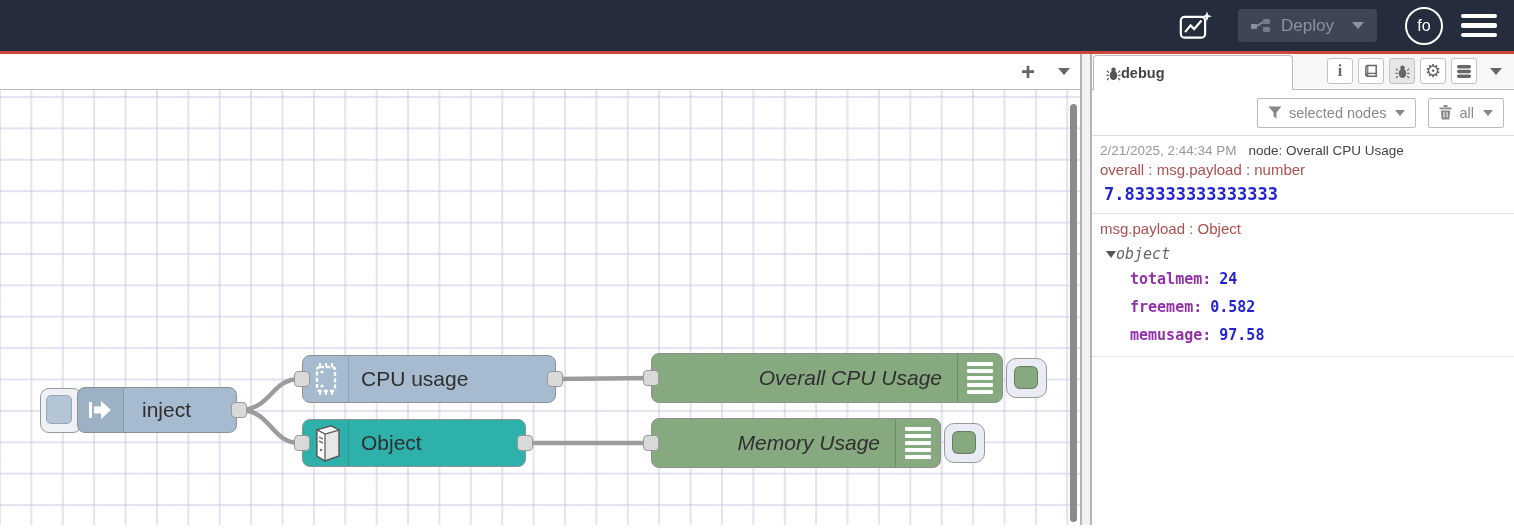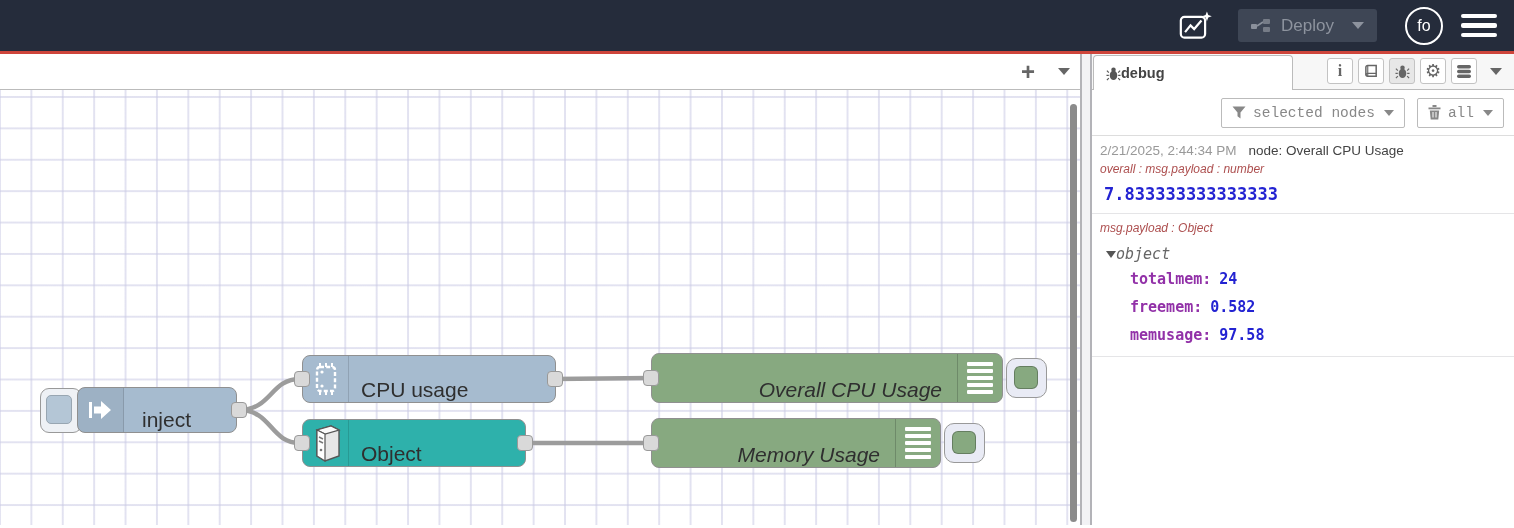--- a/index.html
+++ b/index.html
@@ -37,21 +37,21 @@
   .ws-menu .chev { border-left-width:6px; border-right-width:6px; border-top-width:7px; }
 
   
   .canvas { position:relative; width:1080px; height:435px; overflow:hidden; background:#fff;
     background-image:
       linear-gradient(to right, rgba(203,203,229,0.55) 1.6px, transparent 1.6px),
       linear-gradient(to bottom, rgba(203,203,229,0.55) 1.6px, transparent 1.6px);
     background-size:31.4px 31.4px; background-position:-1px 6px; }
   .wires { position:absolute; left:0; top:0; }
   .node { position:absolute; height:48px; border:1.5px solid #909090; border-radius:8px;
-          display:flex; align-items:flex-end; font-size:21px; color:#2f2f2f; white-space:nowrap; cursor:pointer; }
+          display:flex; align-items:center; font-size:21px; color:#2f2f2f; white-space:nowrap; cursor:pointer; }
   .node-blue { background:#a6bbcf; }
   .node-teal { background:#2eb1ab; }
   .node-green { background:#87a980; }
   .icon-left { position:absolute; left:0; top:0; bottom:0; width:46px; border-right:1px solid rgba(0,0,0,0.13);
                display:flex; align-items:center; justify-content:center; }
   .icon-left.shaded { background:rgba(0,0,0,0.05); border-radius:6px 0 0 6px; }
   .icon-right { position:absolute; right:0; top:0; bottom:0; width:45px; border-left:1px solid rgba(0,0,0,0.18);
                 display:flex; flex-direction:column; align-items:center; justify-content:center; gap:3.5px; }
   .icon-right i { display:block; width:26px; height:3.6px; background:#fff; border-radius:1px; }
   .lbl-left { padding-left:58px; }
@@ -76,29 +76,29 @@
   .sb-iconrow { margin-left:auto; display:flex; align-items:center; gap:5px; padding:0 12px 5px 0; }
   .sb-icobtn { width:26px; height:26px; background:#fff; border:1px solid #c3c3c3; border-radius:3px;
                display:flex; align-items:center; justify-content:center; color:#666; cursor:pointer; }
   .sb-icobtn.active { background:#e7e7e7; }
   .sb-icobtn .glyph-i { font-family:"Liberation Serif", serif; font-weight:700; font-size:16px; line-height:1; }
   .sb-icobtn .glyph-gear { font-size:18px; line-height:1; }
   .sb-chev { margin-left:8px; color:#666; cursor:pointer; }
   .sb-toolbar { height:46px; border-bottom:1px solid #ddd; display:flex; align-items:center;
                 justify-content:flex-end; gap:12px; padding-right:10px; background:#fff; }
   .tb-btn { height:30px; border:1px solid #bbb; border-radius:2px; background:#fff; color:#888;
-            font-size:14.5px; display:flex; align-items:center; gap:7px; padding:0 10px; cursor:pointer;font-family:Liberation Mono, monospace; }
+            font-size:14.5px; display:flex; align-items:center; gap:7px; padding:0 10px; cursor:pointer; }
   .tb-btn .chev { border-left-width:5px; border-right-width:5px; border-top-width:6px; margin-left:2px; }
 
   .messages { overflow:hidden; }
   .msg { padding:5px 8px 7px 8px; border-bottom:1px solid #e5e5e7; cursor:pointer; }
   .msg-meta { font-size:13.5px; line-height:19px; }
   .msg-ts { color:#999; }
   .msg-src { color:#444; margin-left:8px; }
-  .msg-prop { font-size:12px; line-height:19px; color:#ad4f4f;font-style:italic; }
+  .msg-prop { font-size:15px; line-height:19px; color:#ad4f4f; }
   .msg-val { font-family:"DejaVu Sans Mono", monospace; font-size:17px; font-weight:700;
              color:#2323d2; padding:5px 0 2px 4px; }
   .tree { font-family:"DejaVu Sans Mono", monospace; font-size:15px; }
   .tree-root { display:flex; align-items:center; padding:7px 0 2px 6px; color:#666;
                font-style:italic; cursor:pointer; }
   .tri { width:0; height:0; border-left:5px solid transparent; border-right:5px solid transparent;
          border-top:7px solid #555; display:inline-block; }
   .tree-row { padding-left:30px; line-height:28px; }
   .tree-key { color:#9231a8; font-weight:600; }
   .tree-val { color:#2323d2; font-weight:700; margin-left:8px; }

